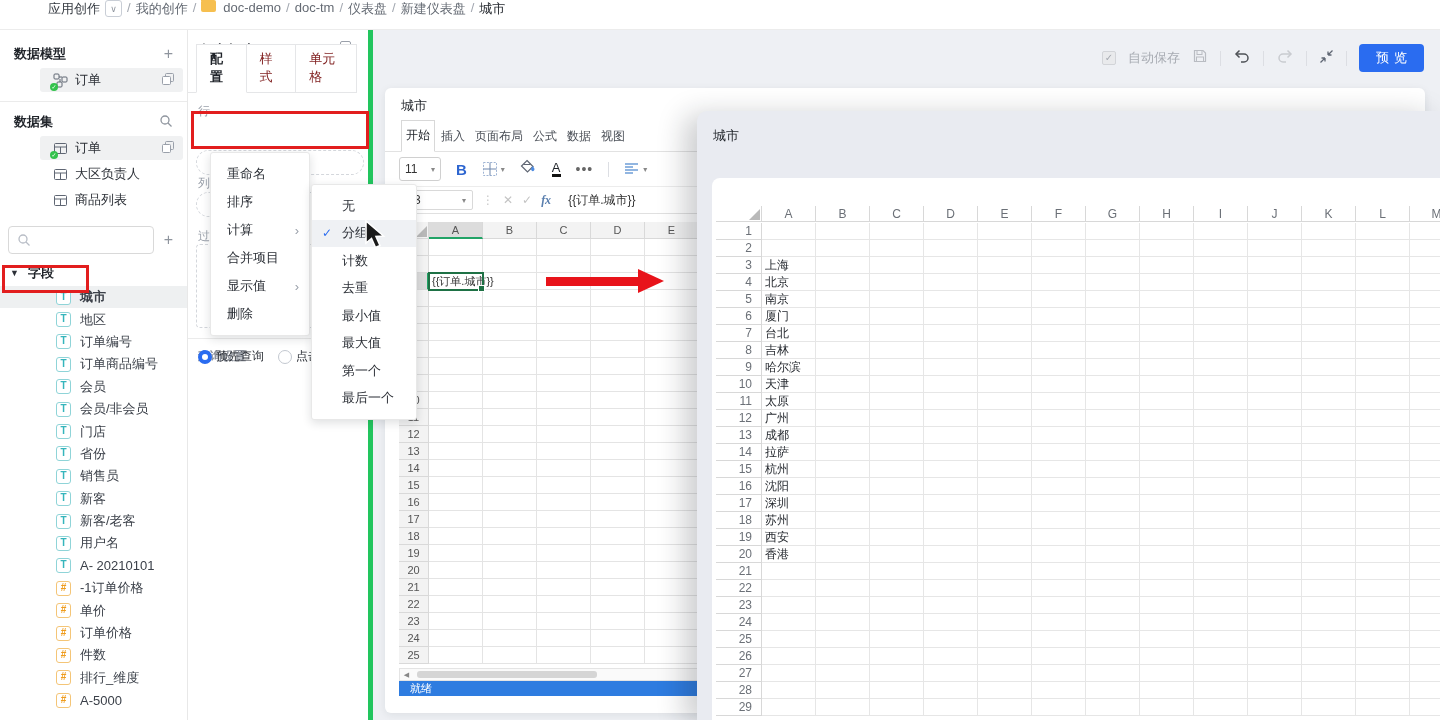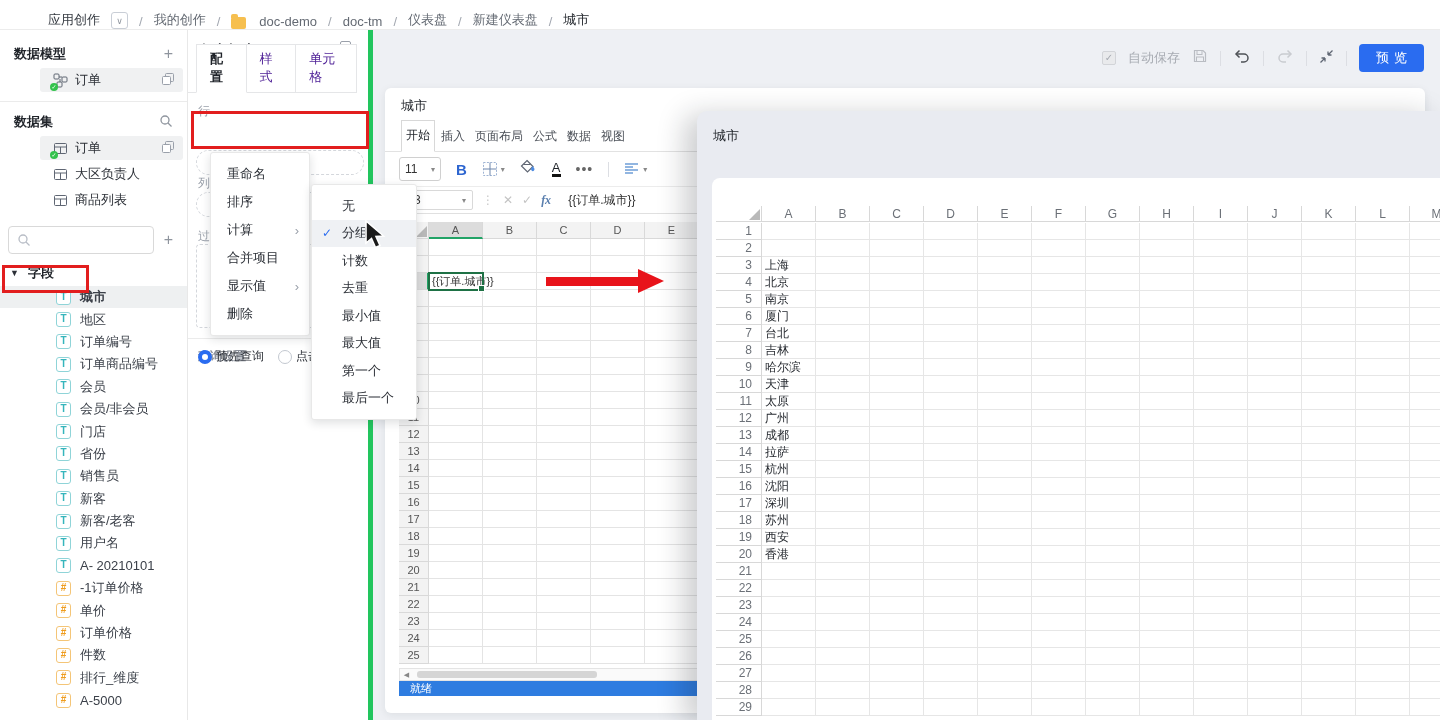--- a/index.html
+++ b/index.html
@@ -2,22 +2,22 @@
 <html><head>
 <meta charset="utf-8">
 <style>
   * { box-sizing: border-box; margin: 0; padding: 0; }
   html,body { width:1440px; height:720px; }
   body { font-family:"Liberation Sans","DejaVu Sans",sans-serif; background:#fff; overflow:hidden; }
   .stage { position:relative; width:1440px; height:720px; background:#fff; overflow:hidden; }
 
   
   .topbar { position:absolute; left:0; top:0; width:1440px; height:30px; background:#fff;
-            border-bottom:1px solid #ececec; display:flex; align-items:flex-end; padding-left:48px;
-            font-size:13px; color:#646a73; gap:11px; z-index:5; }
+            border-bottom:1px solid #ececec; display:flex; align-items:flex-start; padding-left:48px;
+            font-size:13px; color:#646a73; gap:5px; z-index:5; }
   .crumb { white-space:nowrap; }
   .crumb.first { color:#373c43; }
   .crumb.last { color:#1f2329; }
   .crumb-sep { color:#a2a7b0; }
   .dd-box { width:17px; height:17px; border:1px solid #c9ced6; border-radius:3px; display:inline-flex;
             align-items:center; justify-content:center; font-size:9px; color:#8f959e; }
   .folder-ic { width:15px; height:12px; background:#f6bf4f; border-radius:2px; position:relative; display:inline-block; margin-right:2px;}
   .folder-ic::before { content:""; position:absolute; left:0; top:-3px; width:7px; height:4px; background:#f6bf4f; border-radius:2px 2px 0 0; }
 
   
@@ -46,21 +46,21 @@
           font-size:10px; line-height:12px; text-align:center; font-weight:bold; flex:none; background:#fff; }
   .fbox.num { border-color:#f4c577; color:#ef9c1d; }
 
   
   .cfg { position:absolute; left:188px; top:30px; width:185px; height:690px; background:#fff;
          border-right:5px solid #22c55e; z-index:4; }
   .cfg-title { position:absolute; top:12px; left:12px; font-size:14px; font-weight:bold; color:#1f2329; }
   .cfg-doc-ic { position:absolute; top:10px; right:14px; }
   .cfg-tabs { position:absolute; top:36px; left:8px; right:12px; height:27px; display:flex; align-items:flex-end; }
   .cfg-tabs::after { content:""; position:absolute; left:-8px; right:0; bottom:0; height:1px; background:#e5e6e8; }
-  .cfg-tab { padding:5px 13px 6px; font-size:13px; color:#4c1d95; border:1px solid #e5e6e8; background:#fff;
+  .cfg-tab { padding:5px 13px 6px; font-size:13px; color:#7f1d1d; border:1px solid #e5e6e8; background:#fff;
              margin-right:-1px; position:relative; }
   .cfg-tab.active { color:#1f2329; font-weight:bold; z-index:2; border-bottom:1px solid #fff; }
   .cfg-label { position:absolute; left:10px; font-size:12px; color:#9aa0aa; }
   .pill { position:absolute; left:8px; width:168px; height:26px; border-radius:13px; background:#4a87ea;
           color:#fff; font-size:12px; display:flex; align-items:center; justify-content:center; }
   .pill-dashed { position:absolute; left:8px; width:168px; height:25px; border-radius:13px;
                  border:1px dashed #d4d7dc; }
   .box-dashed { position:absolute; left:8px; width:168px; height:84px; border-radius:4px;
                 border:1px dashed #d4d7dc; }
   .cfg-div { position:absolute; left:0; right:0; top:308px; height:1px; background:#ebebeb; }

